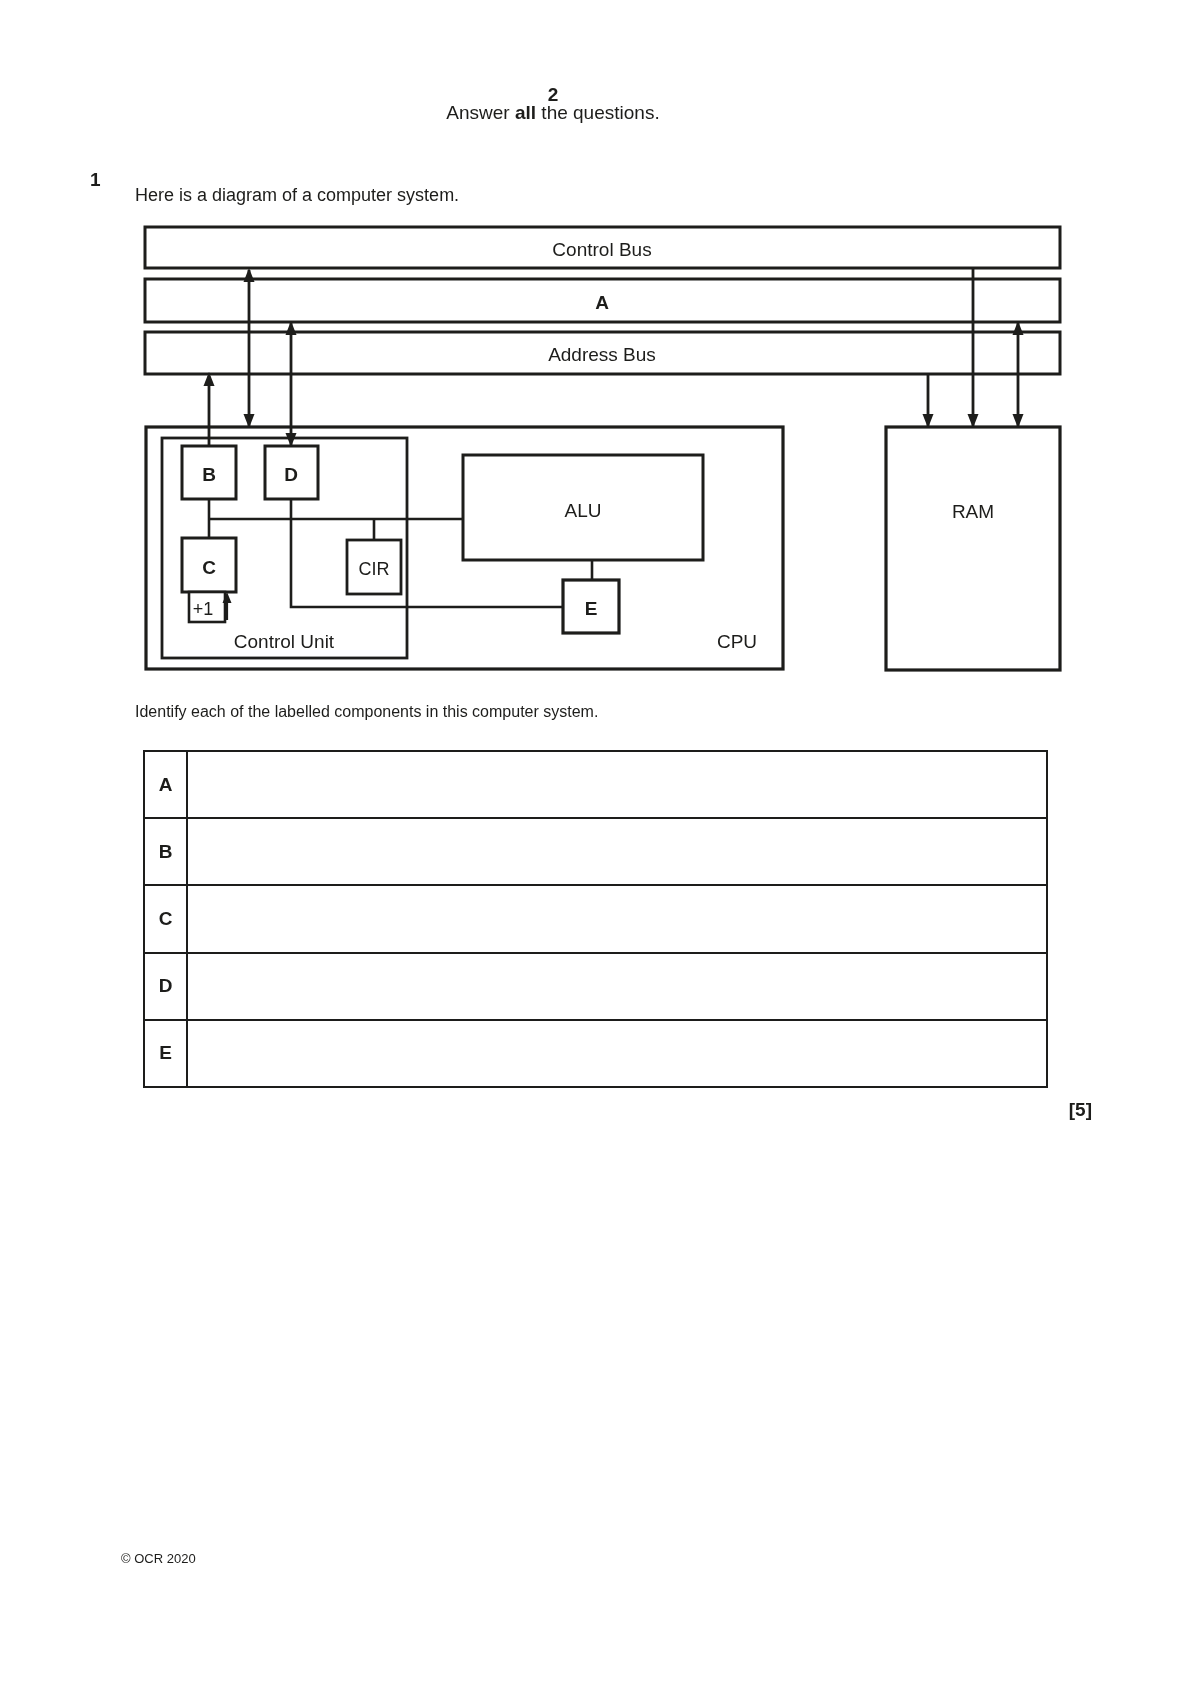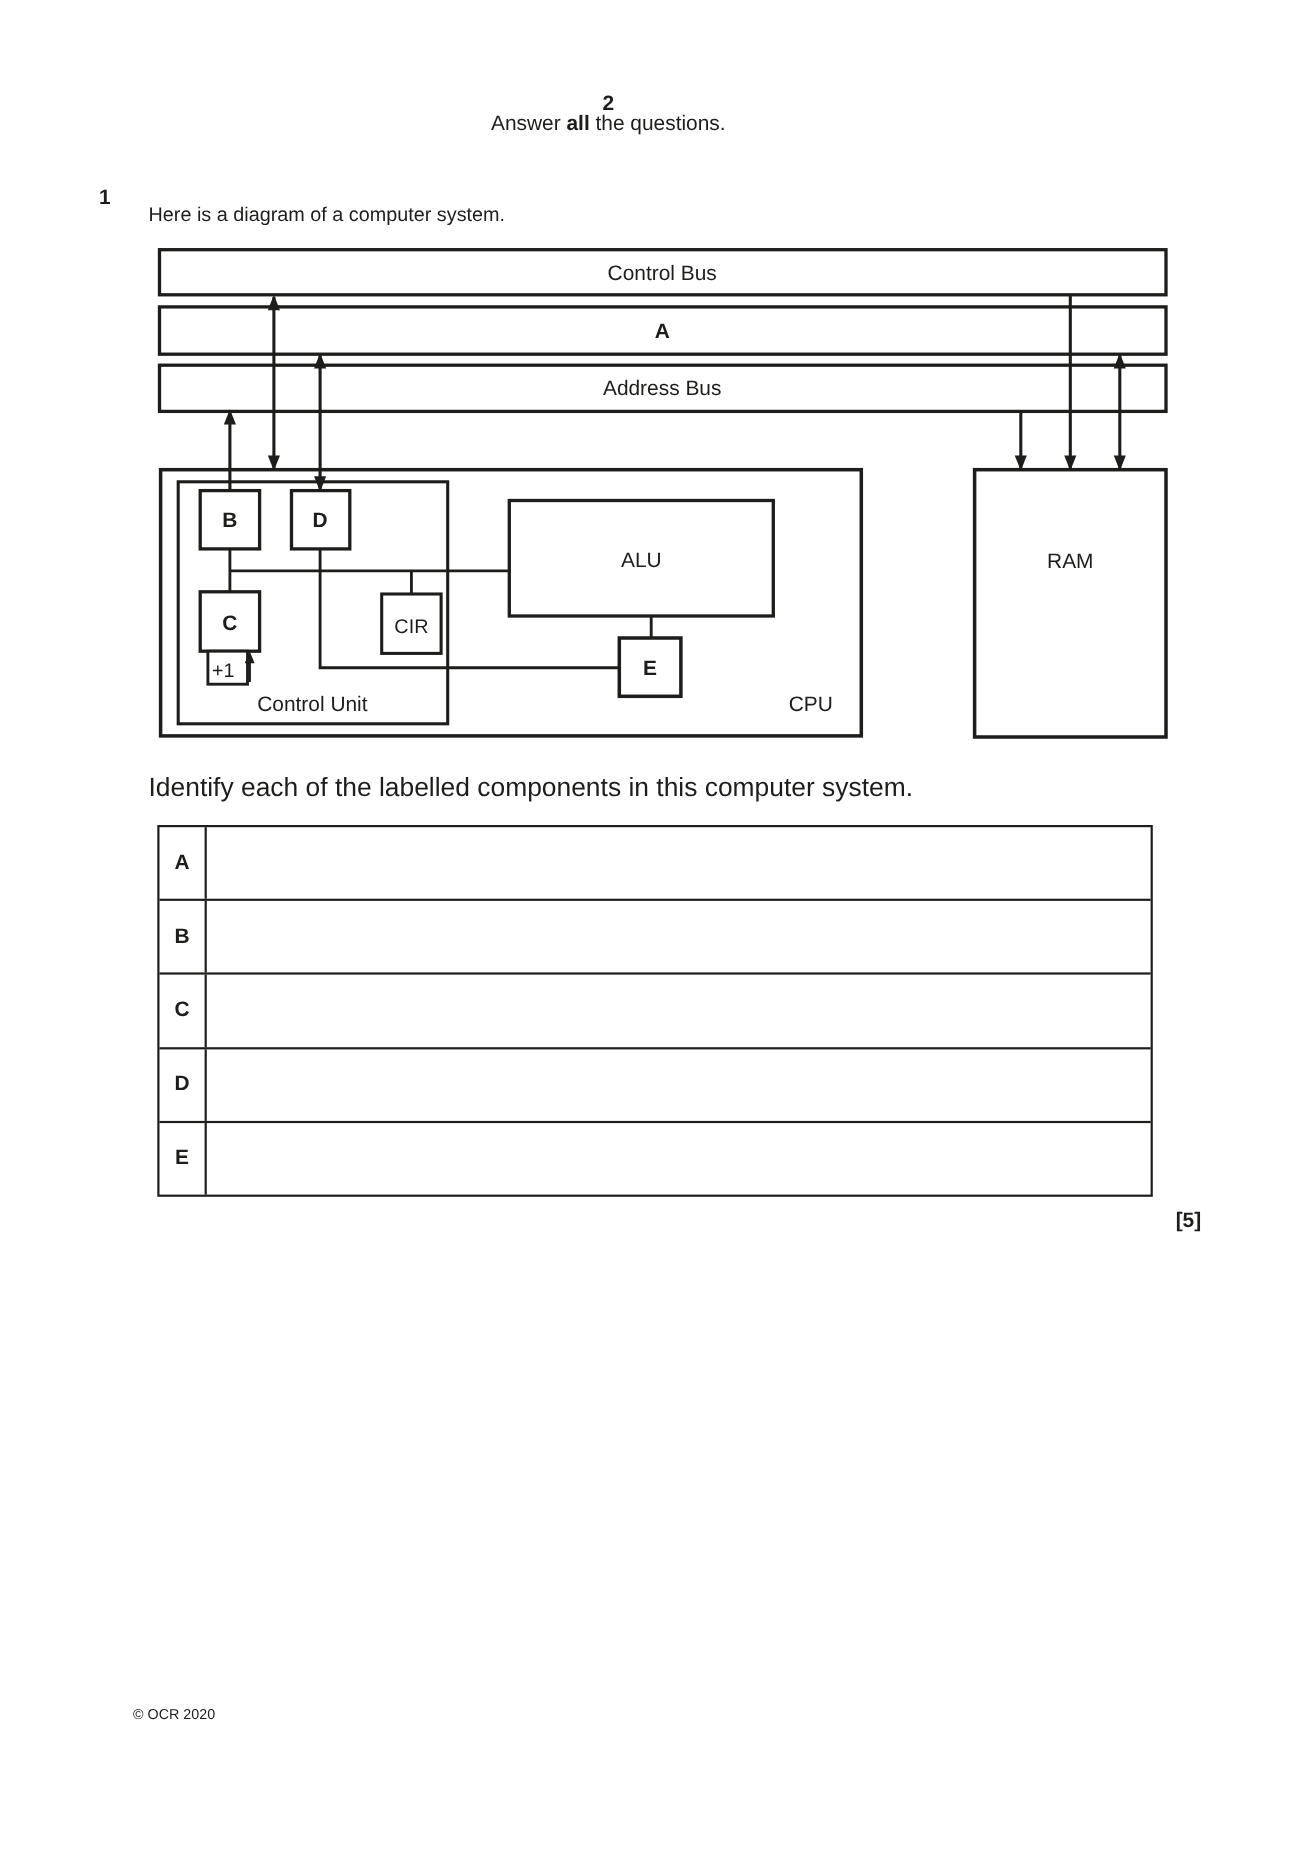--- a/index.html
+++ b/index.html
@@ -8,21 +8,21 @@
     font-family:"Liberation Sans","DejaVu Sans",sans-serif;color:#1d1d1b;
     margin:0 auto;overflow:hidden;
   }
   .abs{position:absolute;}
   .center-band{left:0;width:1106px;text-align:center;font-size:19px;}
   .bold{font-weight:bold;}
   .page-num{top:84px;font-weight:bold;}
   .instruction{top:102px;}
   .q-num{left:90px;top:169px;font-size:19px;font-weight:bold;}
   .q-intro{left:135px;top:169px;font-size:18px;margin-top:16px;}
-  .identify{left:135px;top:703px;font-size:24px;}
+  .identify{left:135px;top:703px;font-size:16px;}
   .marks{left:1000px;top:1099px;width:92px;text-align:right;font-size:19px;font-weight:bold;}
   .footer{left:121px;top:1551px;font-size:13px;}
 
   svg text{font-family:"Liberation Sans","DejaVu Sans",sans-serif;fill:#1d1d1b;}
   svg .lbl{font-size:19px;}
   svg .lbl-s{font-size:18px;}
   svg .b{font-weight:bold;}
   svg rect{fill:#ffffff;stroke:#1d1d1b;}
   svg path, svg line{stroke:#1d1d1b;fill:none;}
   svg polygon{fill:#1d1d1b;stroke:none;}

